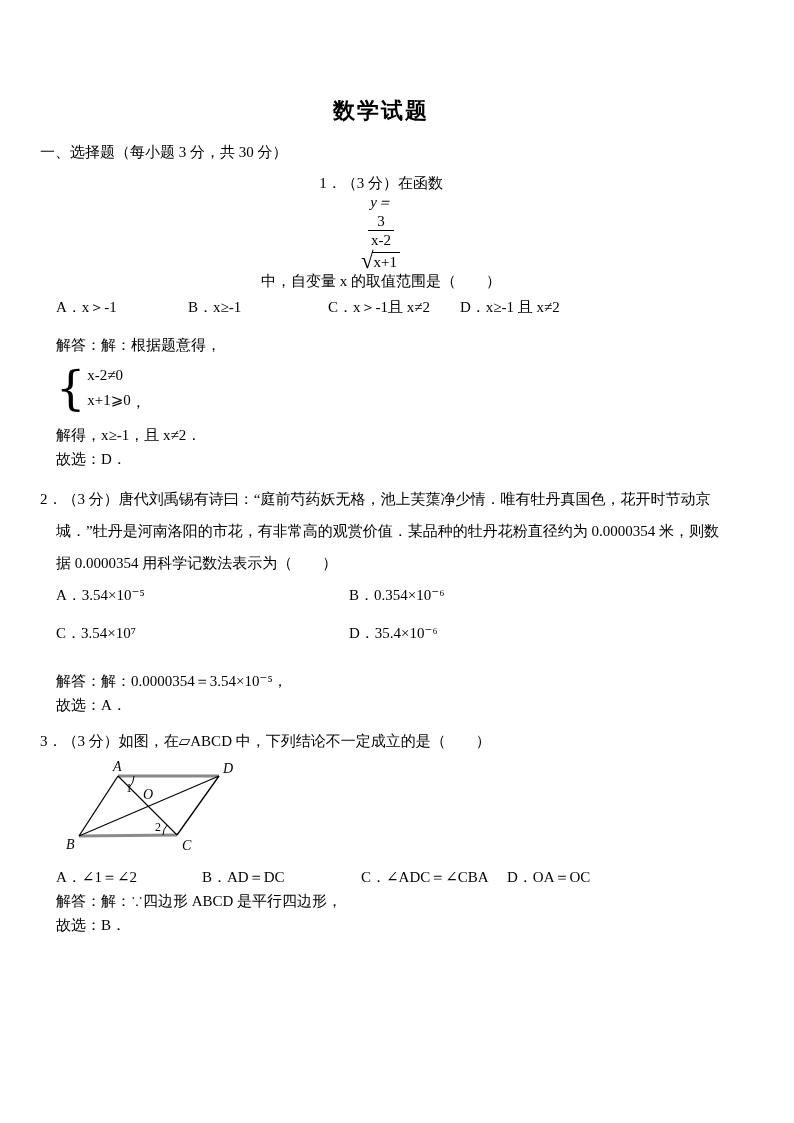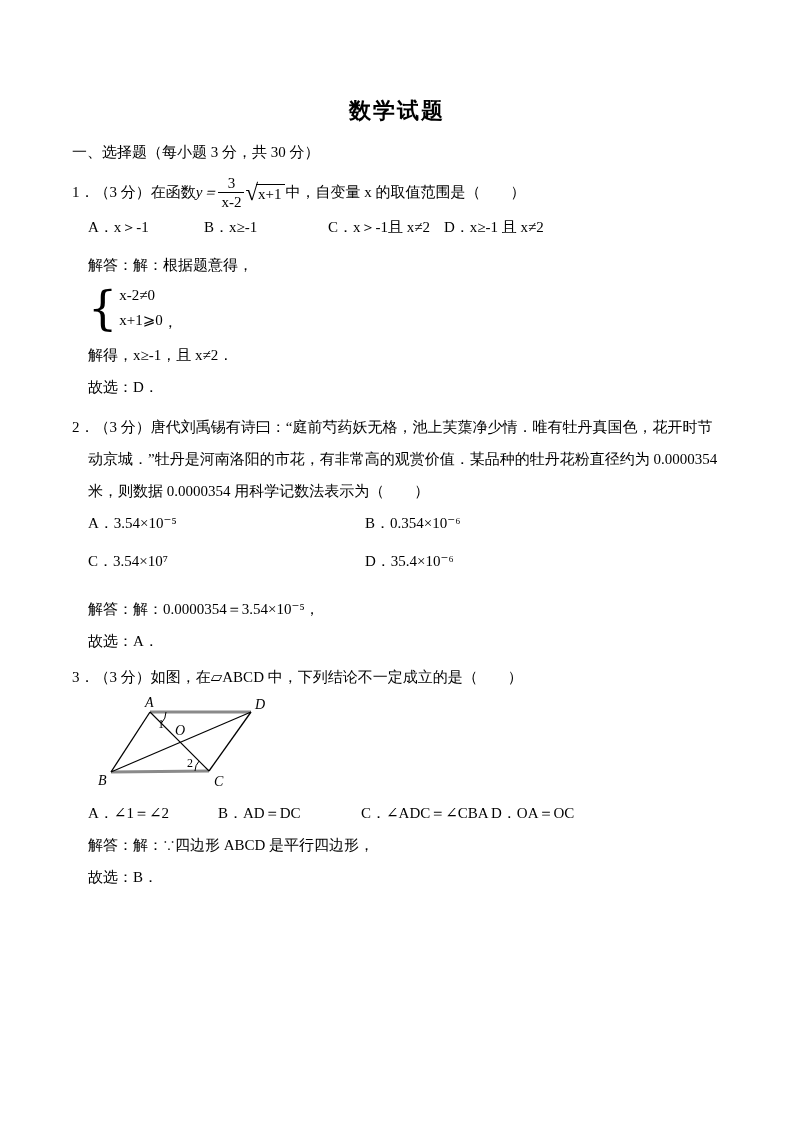--- a/index.html
+++ b/index.html
@@ -1,38 +1,38 @@
 <!DOCTYPE html>
 <html><head>
 <meta charset="utf-8">
 <style>
   html,body{margin:0;padding:0;background:#fff;}
   body{width:794px;height:1123px;overflow:hidden;color:#000;
        font-family:"Liberation Serif","DejaVu Serif",serif;font-size:15px;}
-  .page{padding:96px 72px 0 72px;}
+  .page{padding:96px 72px 0 40px;}
   .doc-title{text-align:center;font-size:22px;font-weight:bold;line-height:30px;letter-spacing:2px;}
   .section-heading{margin-top:16px;font-weight:normal;line-height:20px;}
   .line{line-height:20px;}
   .indent{padding-left:16px;}
   .hang{padding-left:16px;text-indent:-16px;line-height:32px;}
   
-  .q-stem-row{margin-top:12px;display:flex;align-items:center;flex-wrap:nowrap;}
+  .q-stem-row{margin-top:12px;display:flex;align-items:center;flex-wrap:nowrap;flex-direction:column;}
   .frac{display:inline-flex;flex-direction:column;text-align:center;vertical-align:middle;margin:0 1px;}
   .frac .num{display:block;line-height:18px;padding:0 3px;}
   .frac .den{display:block;line-height:18px;padding:0 3px;border-top:1px solid #000;}
   .sqrt{display:inline-flex;align-items:center;margin-right:1px;}
   .sqrt .rt{font-size:23px;line-height:1;font-weight:400;}
   .sqrt .radicand{border-top:1.4px solid #000;margin-left:-2px;padding:1px 3px 0 2px;line-height:16px;}
   
-  .opt-row{display:flex;margin-top:6px;line-height:20px;}
+  .opt-row{display:flex;margin-top:6px;line-height:20px;gap:16px;}
   .q1-opts .o0{width:116px;} .q1-opts .o1{width:124px;} .q1-opts .o2{width:116px;}
   .q2-opts .o0{width:277px;}
   .q3-opts .o0{width:130px;} .q3-opts .o1{width:143px;} .q3-opts .o2{width:130px;}
   
-  .sol{margin-top:12px;}
+  .sol{margin-top:4px;}
   .sol-big{margin-top:18px;}
   
   .system{margin-top:8px;display:flex;align-items:center;padding-left:16px;}
   .brace{font-size:46px;font-weight:100;line-height:50px;font-family:"DejaVu Serif",serif;}
   .sys-lines{display:flex;flex-direction:column;margin-left:2px;}
   .sys-lines span{line-height:25px;}
   .sys-comma{align-self:flex-end;line-height:22px;}
   
   .figure-wrap{margin-top:8px;margin-left:20px;width:200px;height:102px;}
   .fig-label{font-style:italic;font-size:14px;font-family:"Liberation Serif",serif;}

